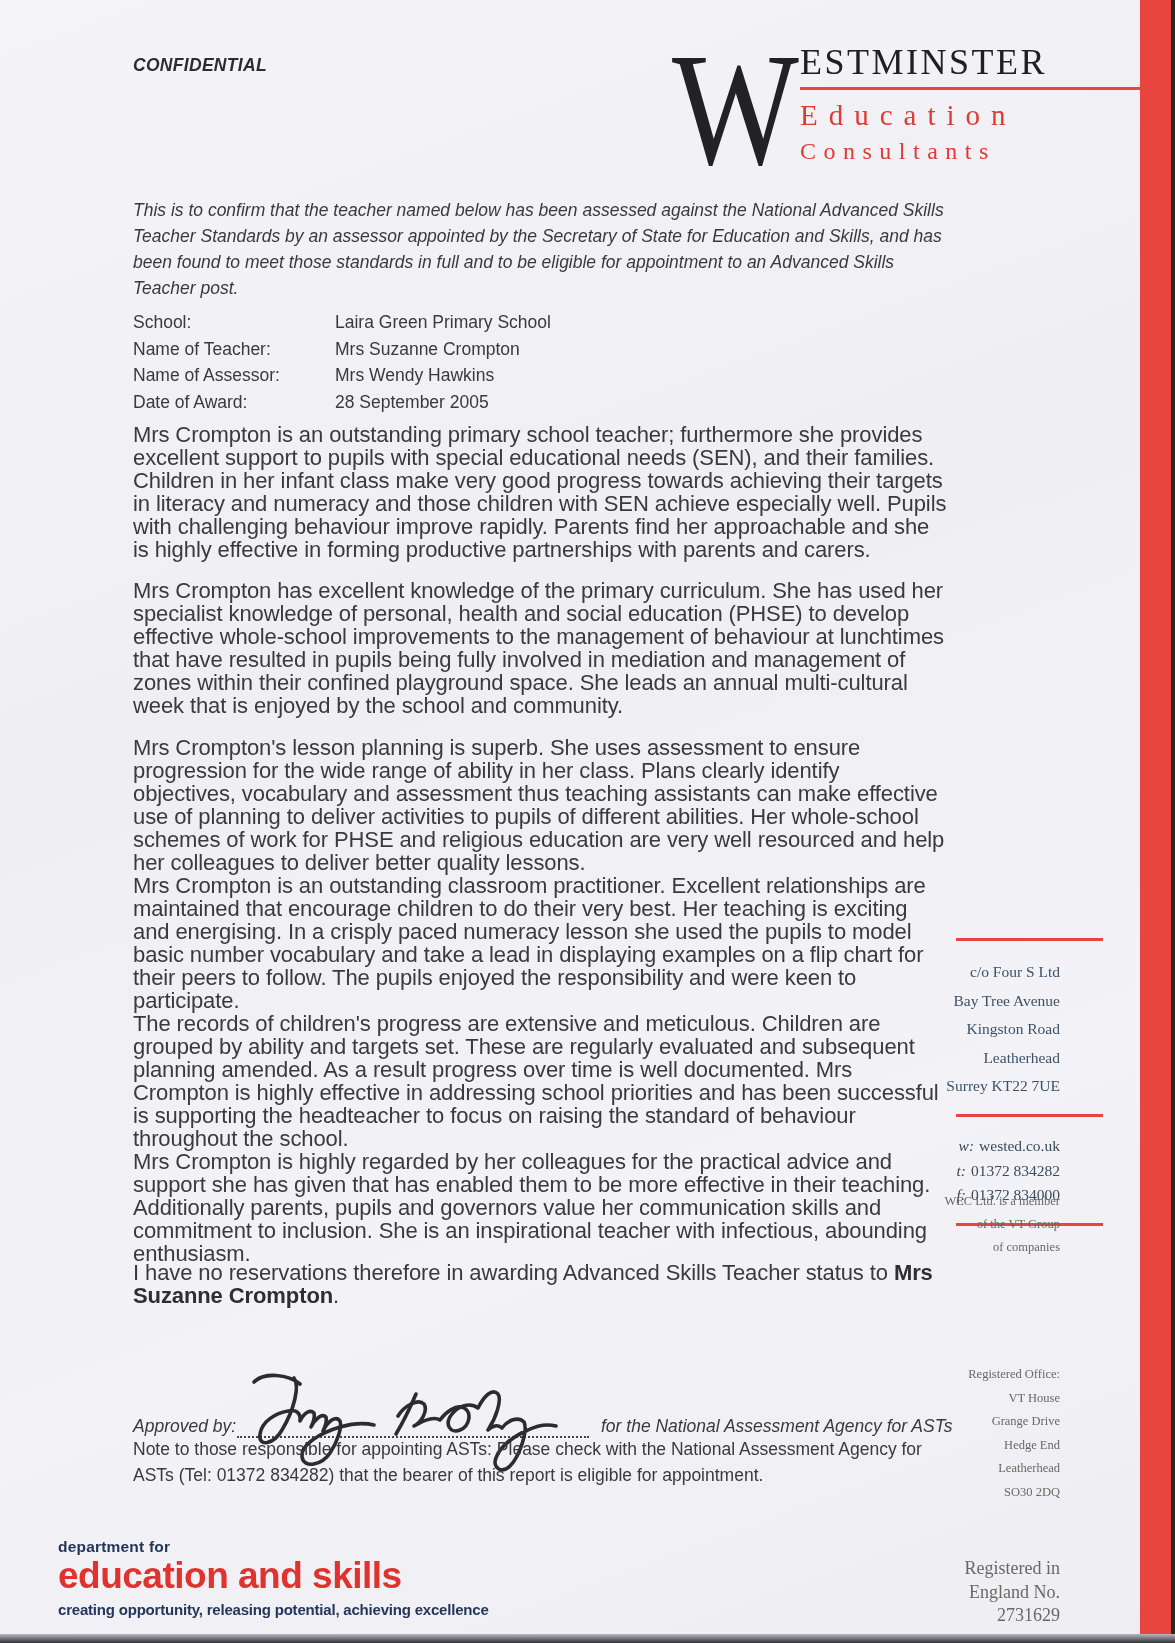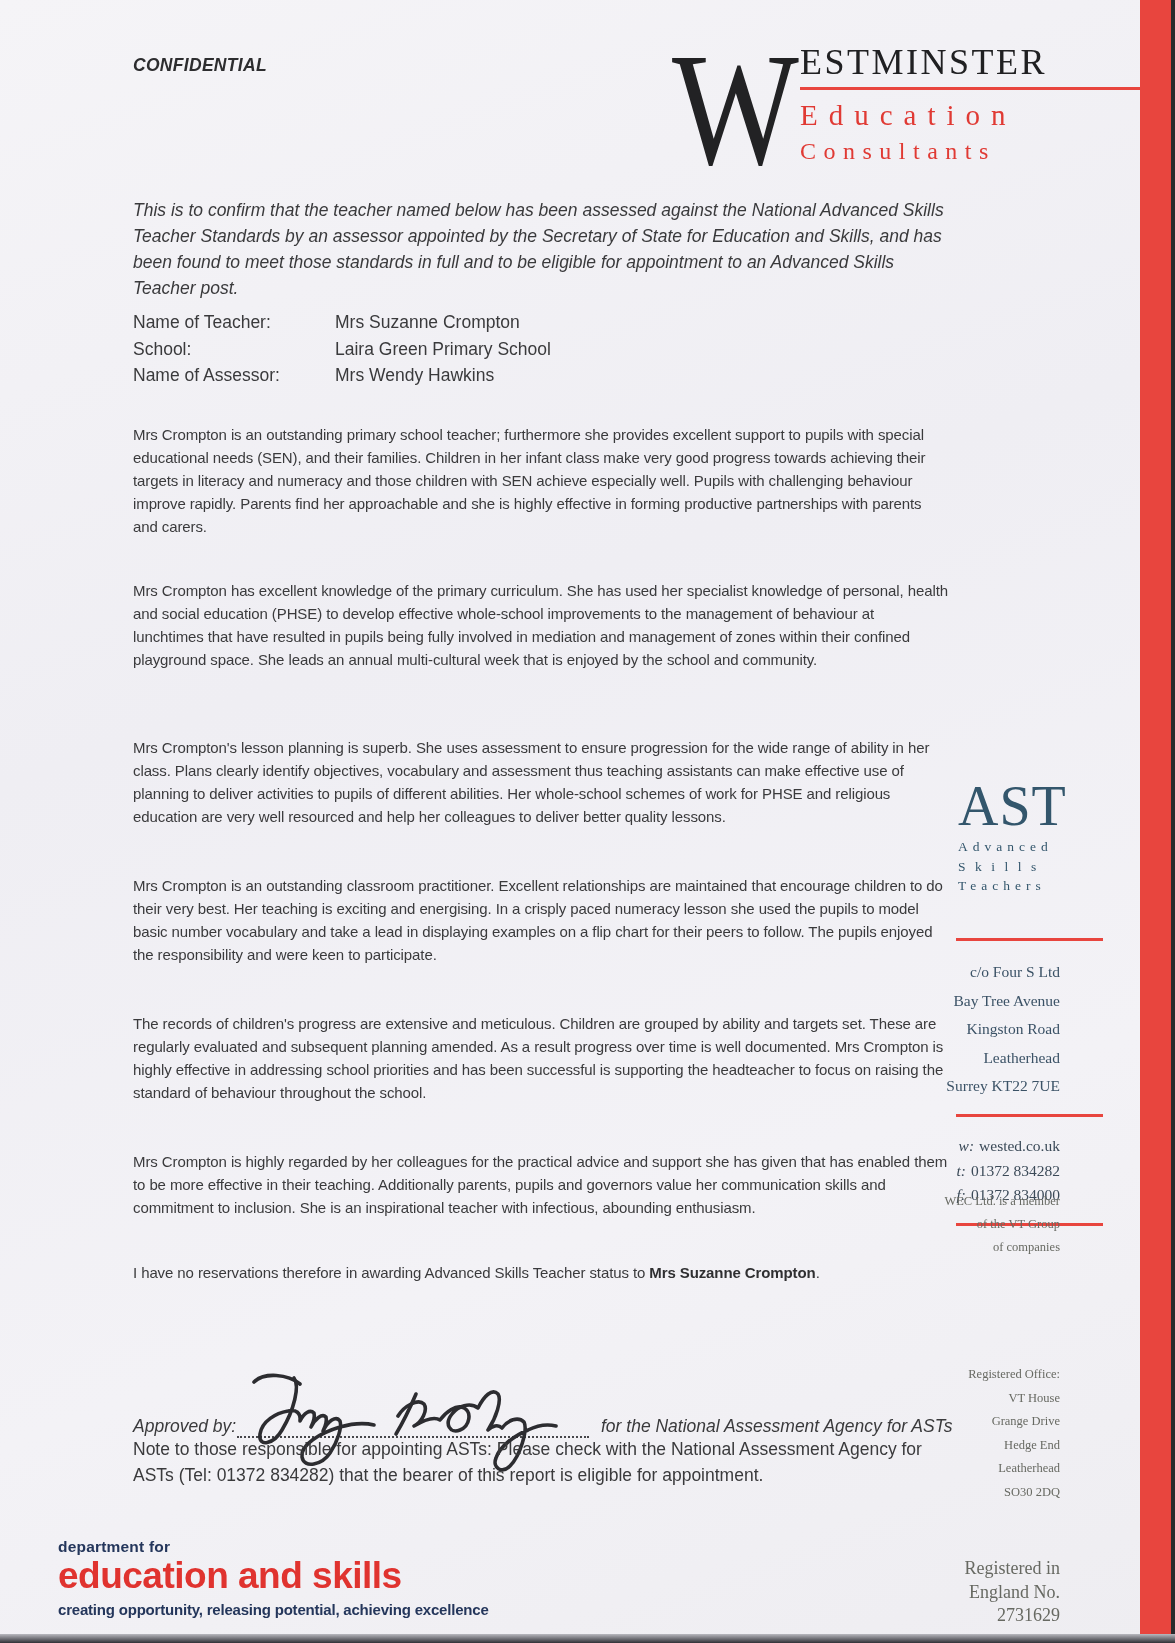--- a/index.html
+++ b/index.html
@@ -24,21 +24,21 @@
   .estminster{font-family:"Liberation Serif",serif;font-size:36px;letter-spacing:2.5px;color:#202022;line-height:1;}
   .logo-rule{height:3px;background:#e8453e;margin-top:7px;}
   .logo-education{font-family:"Liberation Serif",serif;font-size:29px;color:#e03a34;letter-spacing:11px;margin-top:10px;line-height:1.1;}
   .logo-consultants{font-family:"Liberation Serif",serif;font-size:24px;color:#e03a34;letter-spacing:7.5px;margin-top:6px;line-height:1.1;}
 
   
   .intro{position:absolute;left:133px;top:197px;width:815px;font-style:italic;font-size:17.5px;line-height:26px;}
   .details{position:absolute;left:133px;top:309px;width:815px;font-size:17.5px;line-height:26.5px;}
   .detail-row{display:flex;}
   .detail-label{width:202px;flex:0 0 202px;}
-  .para{position:absolute;left:133px;width:815px;font-size:15px;line-height:23px;letter-spacing:-.1px;}
+  .para{position:absolute;left:133px;width:815px;font-size:22px;line-height:23px;letter-spacing:-.1px;}
   .p1{top:423px;} .p2{top:579px;} .p3{top:736px;} .p4{top:874px;} .p5{top:1012px;} .p6{top:1150px;}
   .closing{top:1261px;}
   .closing b{color:#2f2f31;}
 
   
   .approved-by{position:absolute;left:133px;top:1416px;font-style:italic;font-size:17.5px;}
   .sig-dots{position:absolute;left:237px;top:1424px;width:352px;height:12px;border-bottom:2px dotted #46464a;}
   .sig-svg{position:absolute;left:238px;top:1368px;}
   .sig-for{position:absolute;left:601px;top:1416px;font-style:italic;font-size:17.5px;}
   .note{position:absolute;left:133px;top:1436px;width:800px;font-size:17.5px;line-height:26px;}
@@ -77,30 +77,34 @@
     <div class="estminster">ESTMINSTER</div>
     <div class="logo-rule"></div>
     <div class="logo-education">Education</div>
     <div class="logo-consultants">Consultants</div>
   </div>
 
   <div class="intro">This is to confirm that the teacher named below has been assessed against the National Advanced Skills Teacher Standards by an assessor appointed by the Secretary of State for Education and Skills, and has been found to meet those standards in full and to be eligible for appointment to an Advanced Skills Teacher post.</div>
 
   <div class="details">
     <div class="detail-row">
+      <span class="detail-label">School:</span>
+      <span class="detail-value">Laira Green Primary School</span>
+    </div>
+    <div class="detail-row">
       <span class="detail-label">Name of Teacher:</span>
       <span class="detail-value">Mrs Suzanne Crompton</span>
     </div>
     <div class="detail-row">
-      <span class="detail-label">School:</span>
-      <span class="detail-value">Laira Green Primary School</span>
+      <span class="detail-label">Name of Assessor:</span>
+      <span class="detail-value">Mrs Wendy Hawkins</span>
     </div>
     <div class="detail-row">
-      <span class="detail-label">Name of Assessor:</span>
-      <span class="detail-value">Mrs Wendy Hawkins</span>
+      <span class="detail-label">Date of Award:</span>
+      <span class="detail-value">28 September 2005</span>
     </div>
   </div>
 
   <div class="para p1">Mrs Crompton is an outstanding primary school teacher; furthermore she provides excellent support to pupils with special educational needs (SEN), and their families.  Children in her infant class make very good progress towards achieving their targets in literacy and numeracy and those children with SEN achieve especially well.  Pupils with challenging behaviour improve rapidly.  Parents find her approachable and she is highly effective in forming productive partnerships with parents and carers.</div>
   <div class="para p2">Mrs Crompton has excellent knowledge of the primary curriculum.  She has used her specialist knowledge of personal, health and social education (PHSE) to develop effective whole-school improvements to the management of behaviour at lunchtimes that have resulted in pupils being fully involved in mediation and management of zones within their confined playground space.  She leads an annual multi-cultural week that is enjoyed by the school and community.</div>
   <div class="para p3">Mrs Crompton's lesson planning is superb.  She uses assessment to ensure progression for the wide range of ability in her class.  Plans clearly identify objectives, vocabulary and assessment thus teaching assistants can make effective use of planning to deliver activities to pupils of different abilities.  Her whole-school schemes of work for PHSE and religious education are very well resourced and help her colleagues to deliver better quality lessons.</div>
   <div class="para p4">Mrs Crompton is an outstanding classroom practitioner.  Excellent relationships are maintained that encourage children to do their very best.  Her teaching is exciting and energising.  In a crisply paced numeracy lesson she used the pupils to model basic number vocabulary and take a lead in displaying examples on a flip chart for their peers to follow.  The pupils enjoyed the responsibility and were keen to participate.</div>
   <div class="para p5">The records of children's progress are extensive and meticulous.  Children are grouped by ability and targets set.  These are regularly evaluated and subsequent planning amended.  As a result progress over time is well documented.  Mrs Crompton is highly effective in addressing school priorities and has been successful is supporting the headteacher to focus on raising the standard of behaviour throughout the school.</div>
   <div class="para p6">Mrs Crompton is highly regarded by her colleagues for the practical advice and support she has given that has enabled them to be more effective in their teaching.  Additionally parents, pupils and governors value her communication skills and commitment to inclusion.  She is an inspirational teacher with infectious, abounding enthusiasm.</div>
 
@@ -113,26 +117,20 @@
       <path d="M62,16 C50,6 26,4 16,14"></path>
       <path d="M56,10 C62,18 56,42 44,62 C36,76 20,80 22,66 C24,53 38,45 50,43 C58,41 63,45 62,53 C66,45 72,41 76,45 C77,49 75,55 73,59 C77,51 84,45 88,49 C89,53 87,59 85,63 C90,53 98,47 102,53 C104,59 100,73 92,85 C84,97 66,101 64,89 C62,77 82,65 102,59 C116,55 128,55 136,57"></path>
       <path d="M178,26 C172,40 164,56 158,66"></path>
       <path d="M160,48 C166,38 180,30 186,36 C190,42 184,54 176,58 C186,52 196,48 202,52 C208,44 218,36 226,40 C234,44 232,58 222,62 C212,66 206,56 214,46 C220,38 232,34 240,40 C246,28 254,20 260,26 C264,32 258,50 250,62 C254,58 260,56 264,60 C270,52 280,48 286,54 C290,62 282,88 272,98 C264,106 254,100 258,90 C262,78 276,68 290,62 C300,57 310,56 318,58"></path>
     </g>
   </svg>
   <div class="sig-for">for the National Assessment Agency for ASTs</div>
 
   <div class="note">Note to those responsible for appointing ASTs: Please check with the National Assessment Agency for ASTs (Tel: 01372 834282) that the bearer of this report is eligible for appointment.</div>
 
-  <div class="ast-block">
-    <div class="ast-acronym">AST</div>
-    <div class="ast-word ast-w1">Advanced</div>
-    <div class="ast-word ast-w2">Skills</div>
-    <div class="ast-word ast-w3">Teachers</div>
-  </div>
 
   <div class="side-rule rule-1"></div>
 
   <div class="side-text address">
     <div>c/o Four S Ltd</div>
     <div>Bay Tree Avenue</div>
     <div>Kingston Road</div>
     <div>Leatherhead</div>
     <div>Surrey KT22 7UE</div>
   </div>

